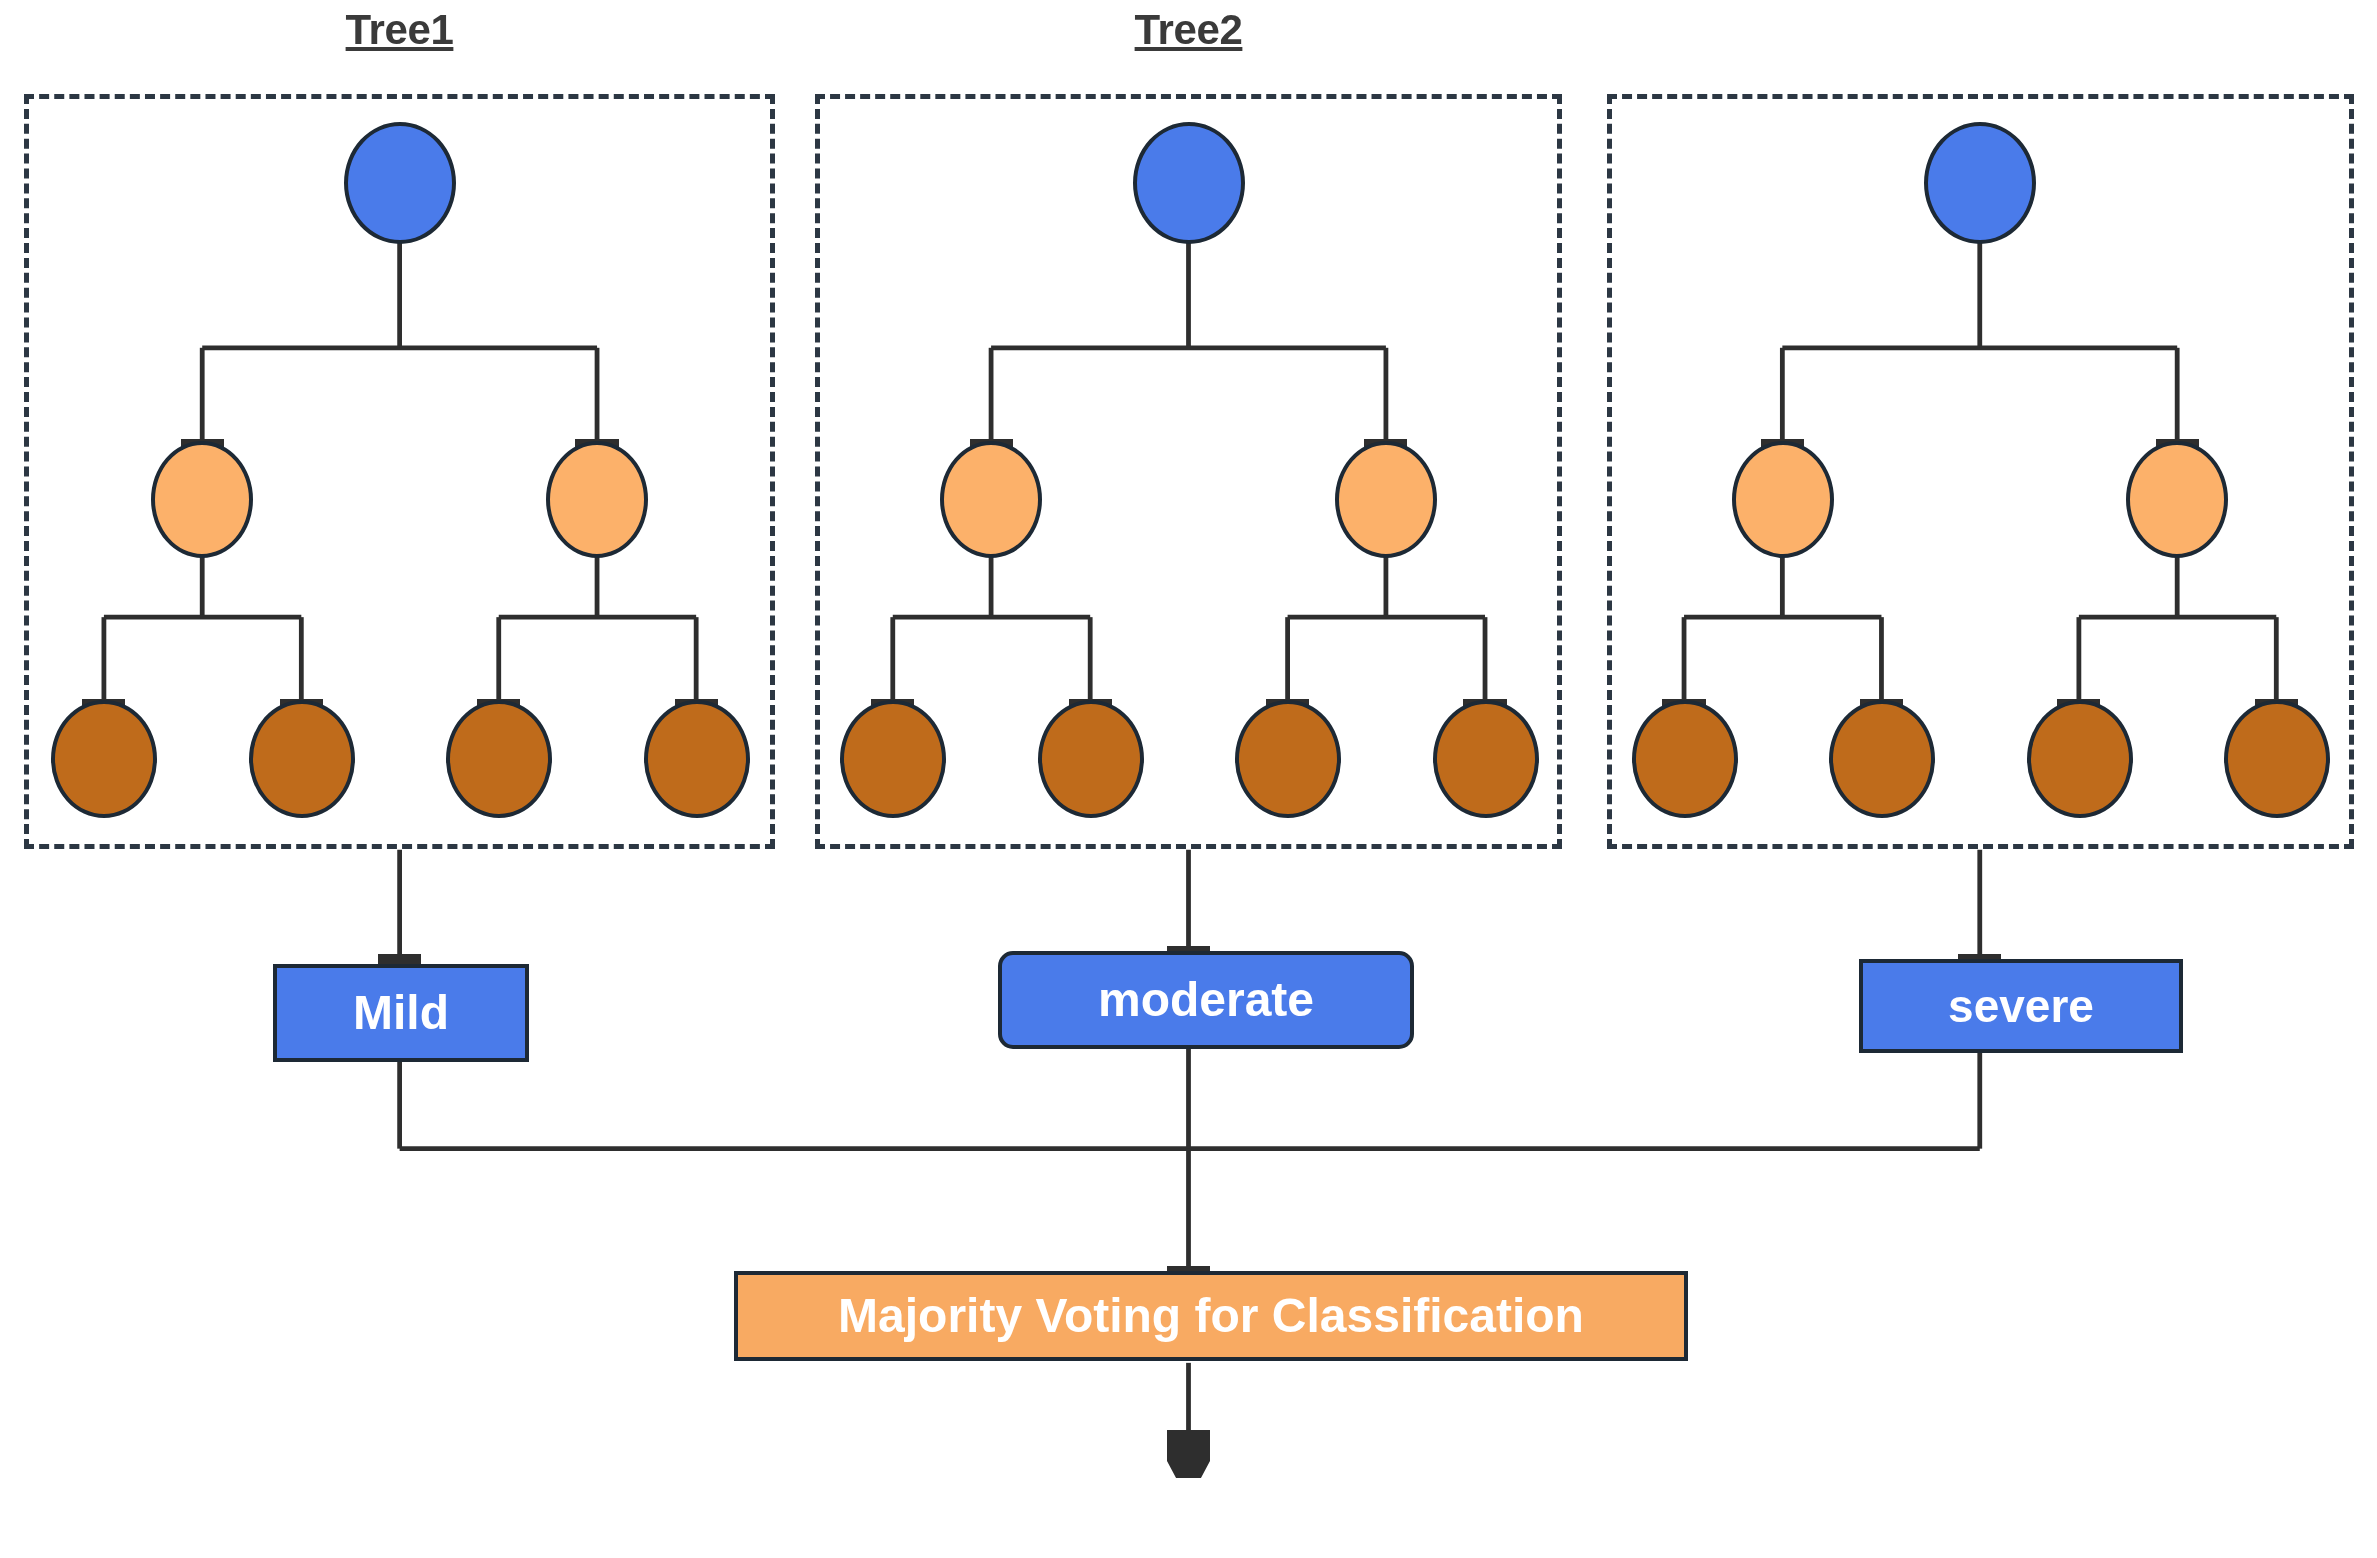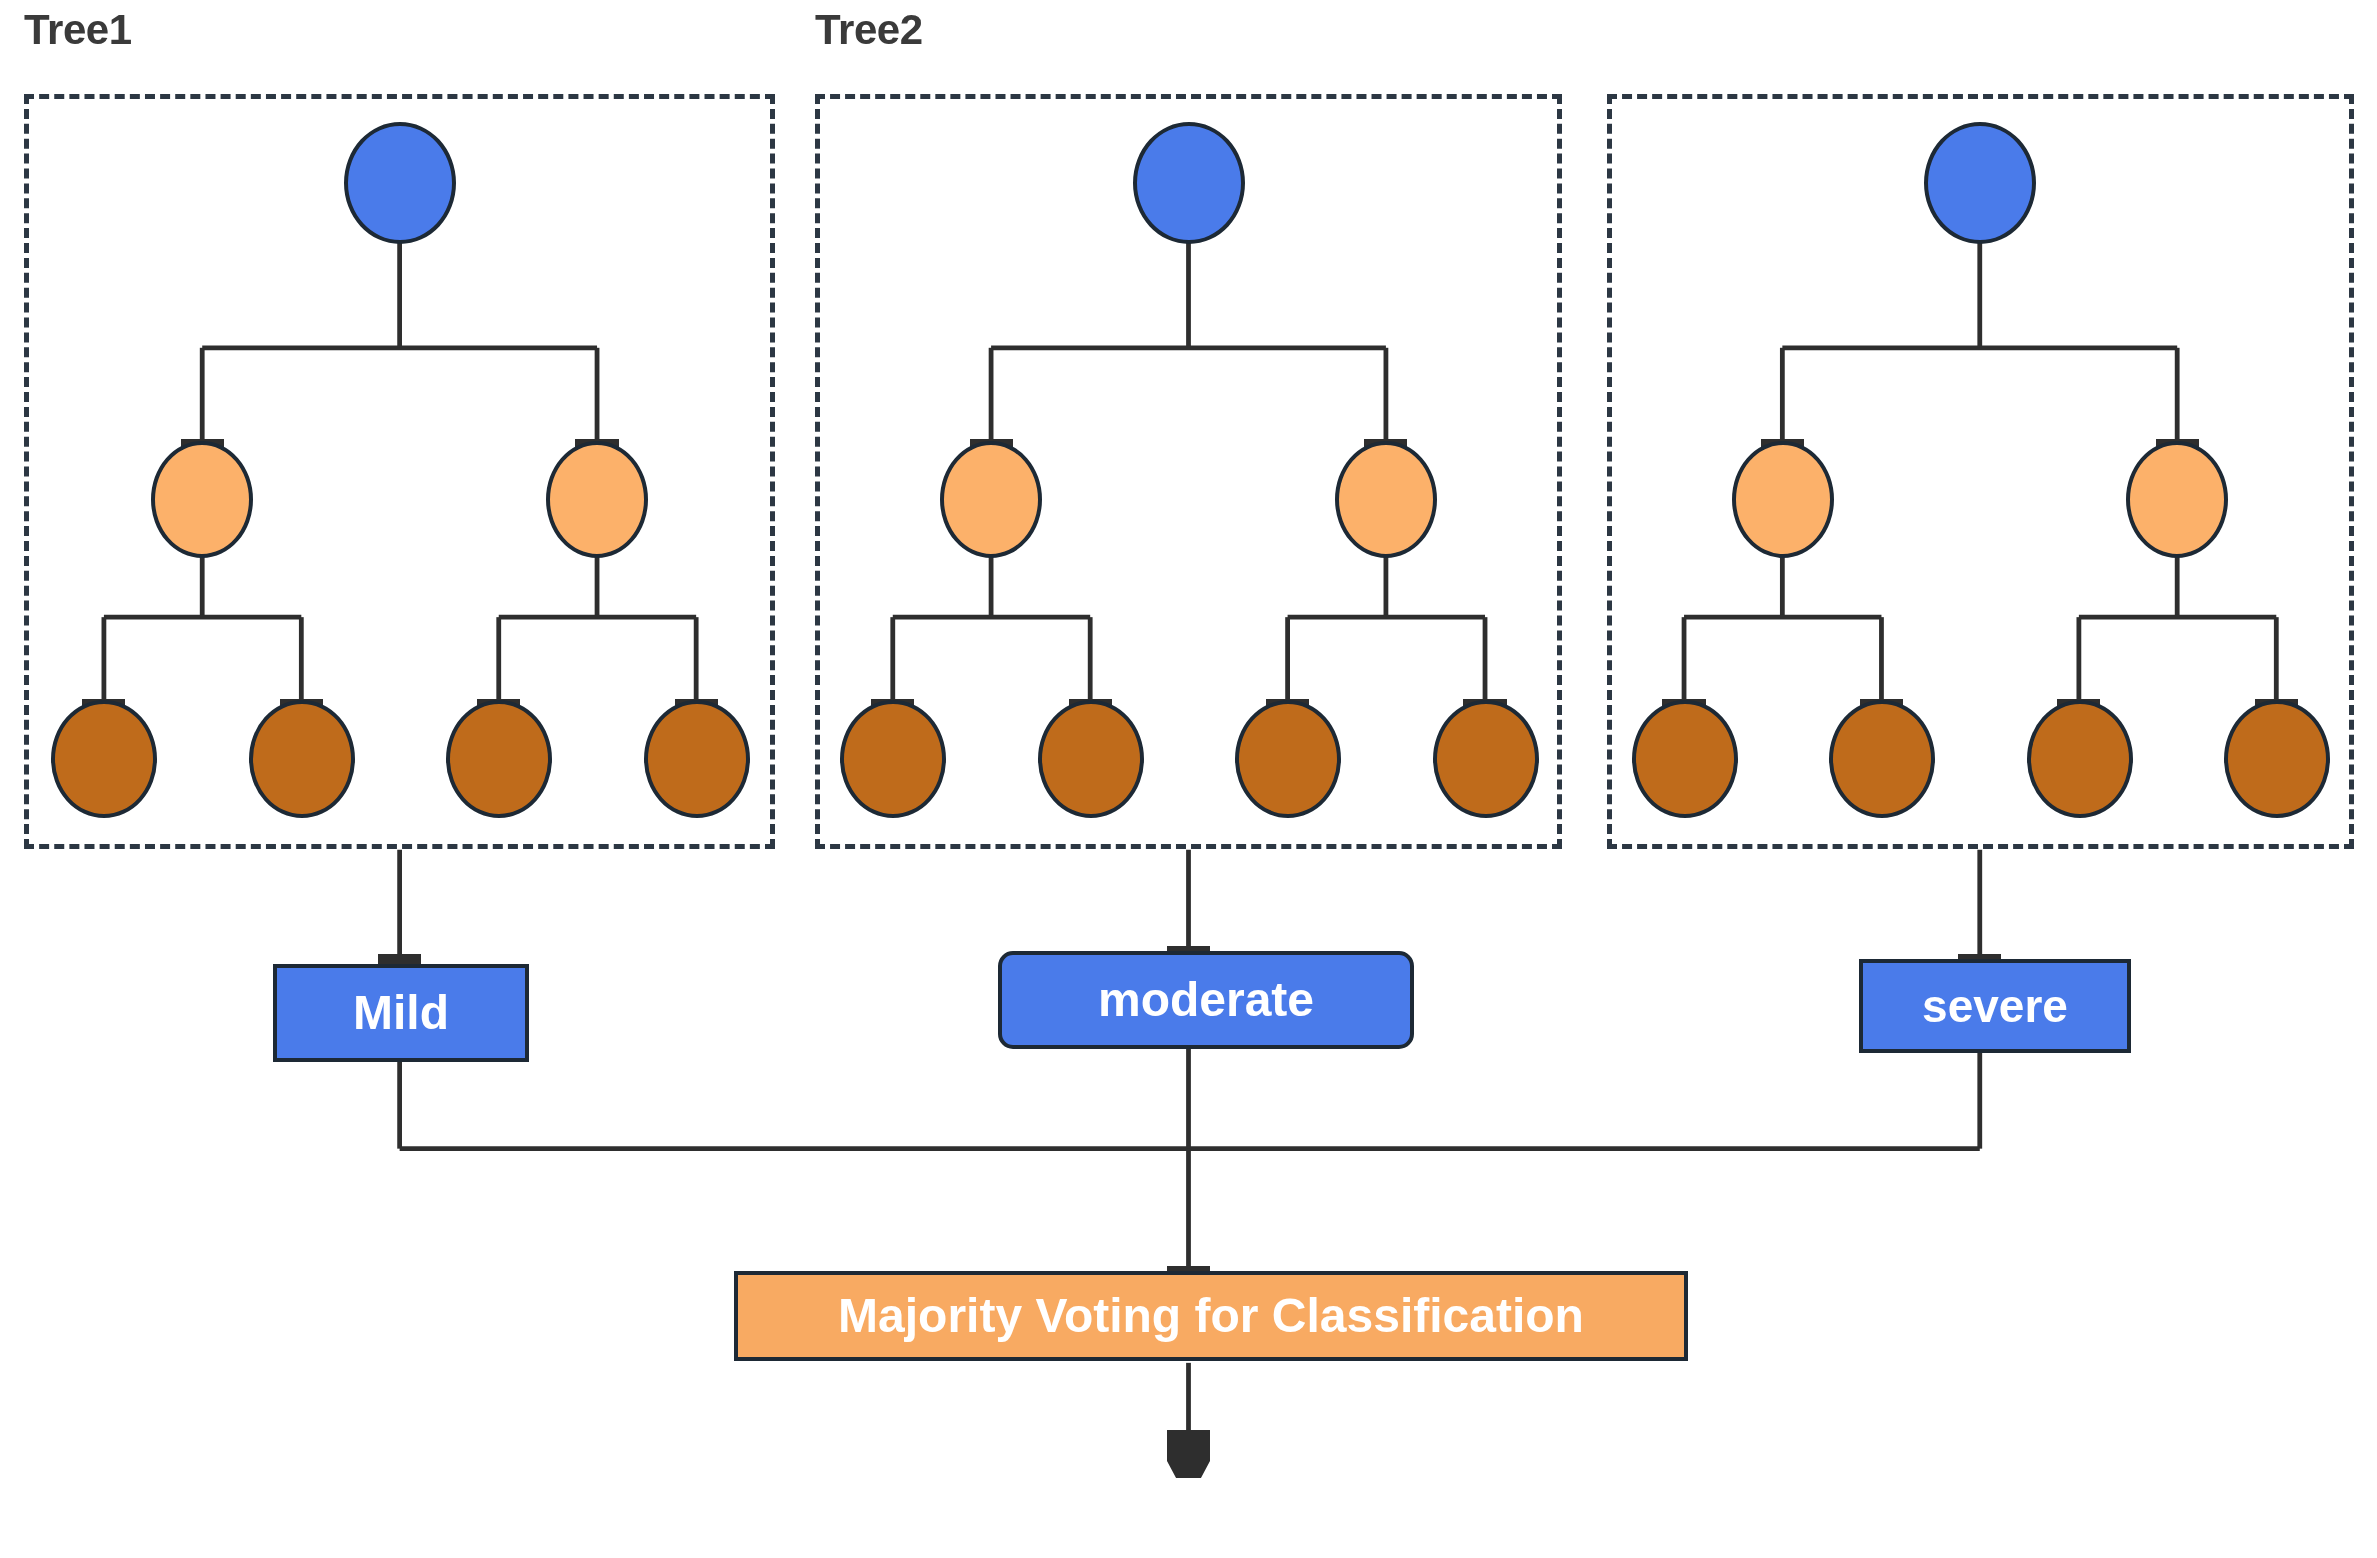--- a/index.html
+++ b/index.html
@@ -17,23 +17,24 @@
     height: 1558px;
     background: #ffffff;
     overflow: hidden;
   }
   .tree-title {
     position: absolute;
     font-family: "Liberation Sans", sans-serif;
     font-weight: bold;
     font-size: 42px;
     color: #3a3a3a;
-    text-align: left;
+    text-align: center;
     letter-spacing: -0.4px;
     white-space: nowrap;
+    text-decoration: underline;
   }
   .tree-frame {
     position: absolute;
     border: 5.6px dashed #2c3743;
     box-sizing: border-box;
     background: transparent;
   }
   .node {
     position: absolute;
     border: 4.8px solid #1d2935;
@@ -174,19 +175,19 @@
   <div class="node node-branch" style="left:2126px; top:441px; width:102px; height:117px;"></div>
   <div class="node node-leaf" style="left:1632px; top:700px; width:106px; height:118px;"></div>
   <div class="node node-leaf" style="left:1829px; top:700px; width:106px; height:118px;"></div>
   <div class="node node-leaf" style="left:2027px; top:700px; width:106px; height:118px;"></div>
   <div class="node node-leaf" style="left:2224px; top:700px; width:106px; height:118px;"></div>
 
   <div class="label-box box-blue" style="left:273px; top:964px; width:256px; height:98px; font-size:48px;">Mild</div>
 
   <div class="label-box box-blue" style="left:998px; top:951px; width:416px; height:98px; font-size:48px;border-radius:15px;">moderate</div>
 
-  <div class="label-box box-blue" style="left:1859px; top:959px; width:272px; height:94px; font-size:46px;">severe</div>
+  <div class="label-box box-blue" style="left:1859px; top:959px; width:324px; height:94px; font-size:46px;">severe</div>
 
   <div class="label-box box-orange" style="left:734px; top:1271px; width:954px; height:90px; font-size:48px;">Majority Voting for Classification</div>
 
 
 </div>
 
 
 </body></html>

